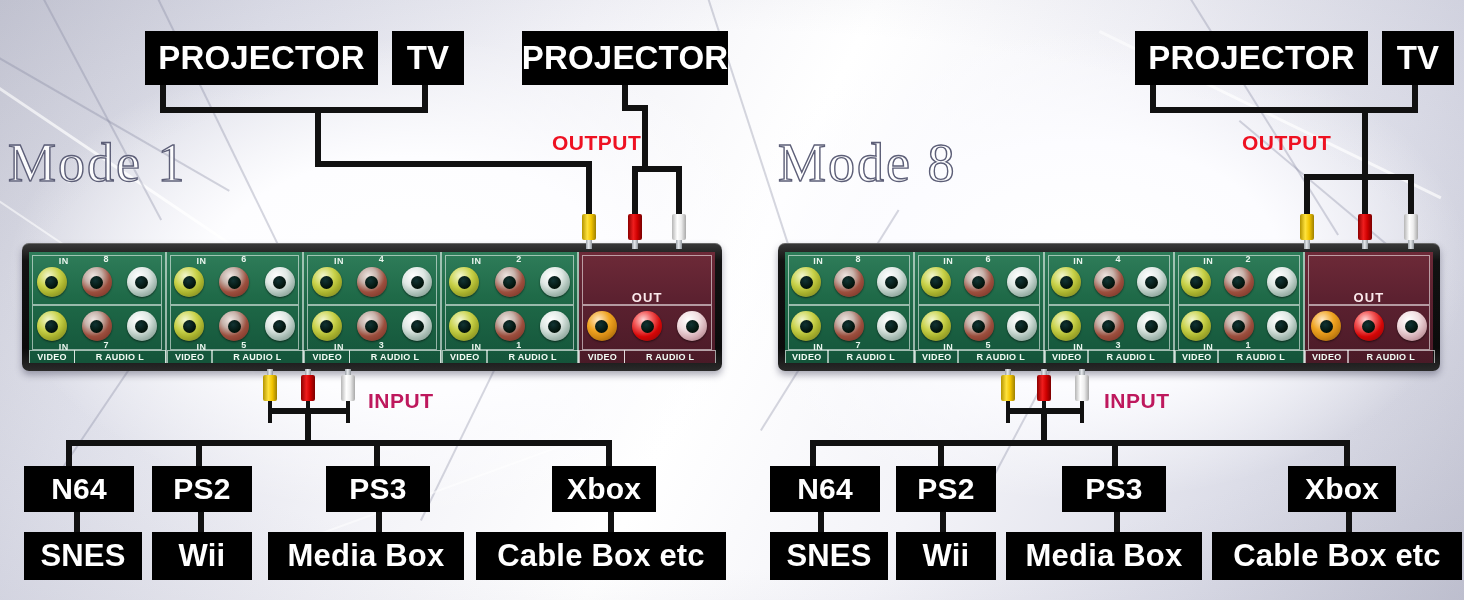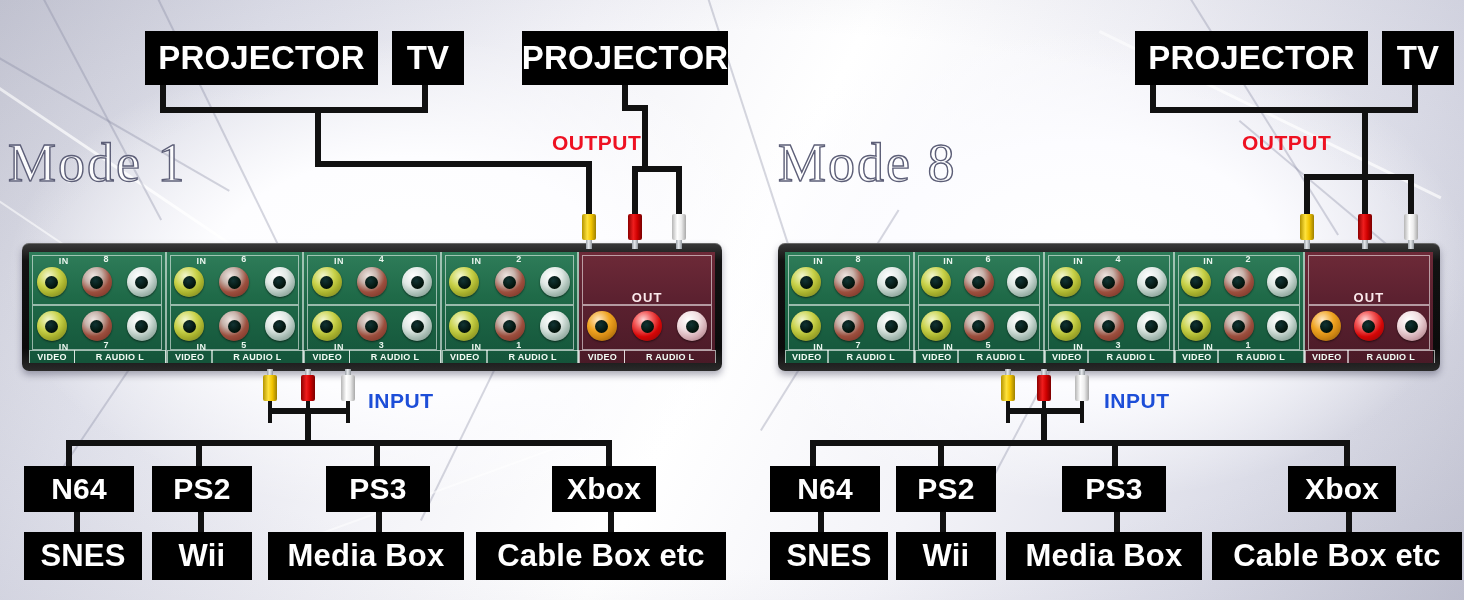--- a/index.html
+++ b/index.html
@@ -24,21 +24,21 @@
     background:radial-gradient(ellipse 92% 86% at 50% 50%, rgba(255,255,255,0) 52%, rgba(150,152,175,.30) 100%);}
 
   
   .lbl{position:absolute;background:#000;color:#fff;display:flex;align-items:center;justify-content:center;
        letter-spacing:.2px;white-space:nowrap;z-index:6;font-weight:600;}
   .wire{position:absolute;background:#111;z-index:4;}
   .mode{position:absolute;z-index:5;font-family:"Liberation Serif",serif;font-size:54px;
         color:transparent;-webkit-text-stroke:1.4px #5d5f78;letter-spacing:2px;
         text-shadow:0 1px 0 rgba(255,255,255,.9);}
   .tagout{position:absolute;color:#ee1122;font-weight:700;font-size:21px;letter-spacing:.5px;z-index:6;}
-  .tagin{position:absolute;color:#1d4ed8;font-weight:700;font-size:21px;letter-spacing:.5px;z-index:6;}
+  .tagin{position:absolute;color:#be185d;font-weight:700;font-size:21px;letter-spacing:.5px;z-index:6;}
 
   
   .plug{position:absolute;width:14px;z-index:7;}
   .plug .cordline{position:absolute;left:5px;top:0;width:4px;background:#111;}
   .plug .barrel{position:absolute;left:0;width:14px;height:26px;border-radius:2px;}
   .plug .tip{position:absolute;left:4px;width:6px;height:9px;background:linear-gradient(90deg,#9aa0a6,#e6e9ec 45%,#8d9399);}
   .p-yellow .barrel{background:linear-gradient(90deg,#b49400,#ffe23c 38%,#f2c400 66%,#9e8000);}
   .p-red .barrel{background:linear-gradient(90deg,#8d0000,#ef1d1d 38%,#cf0000 66%,#7b0000);}
   .p-white .barrel{background:linear-gradient(90deg,#b5b5b5,#ffffff 38%,#ededed 66%,#a9a9a9);}
 

